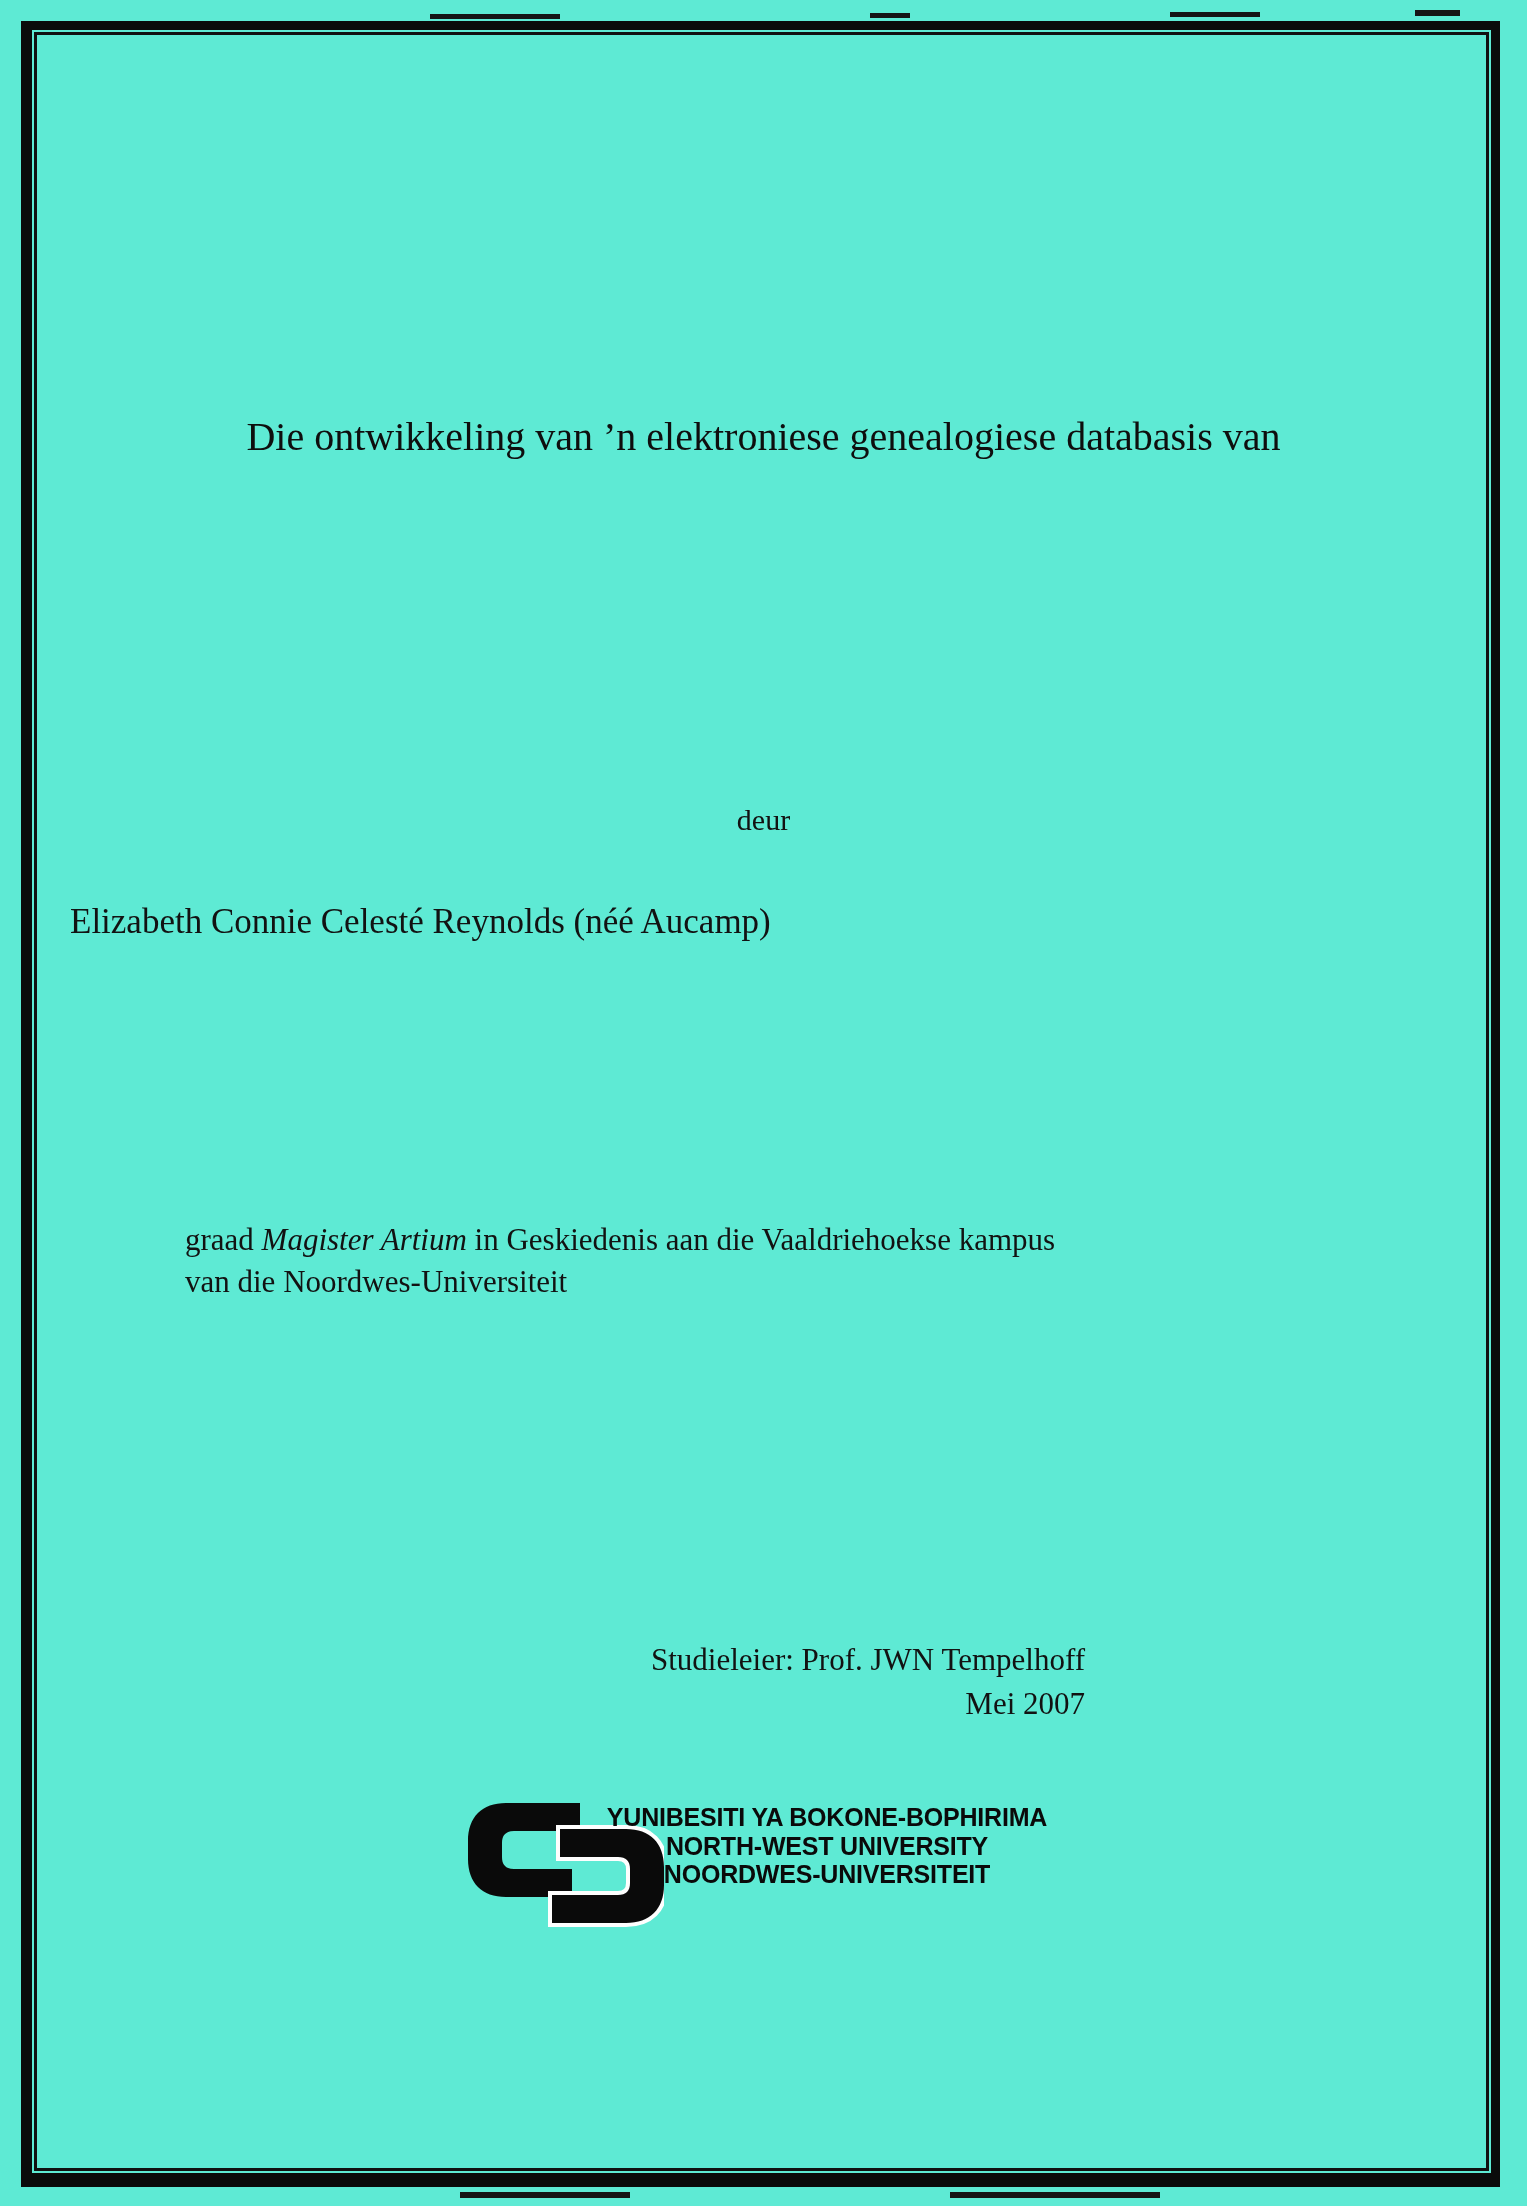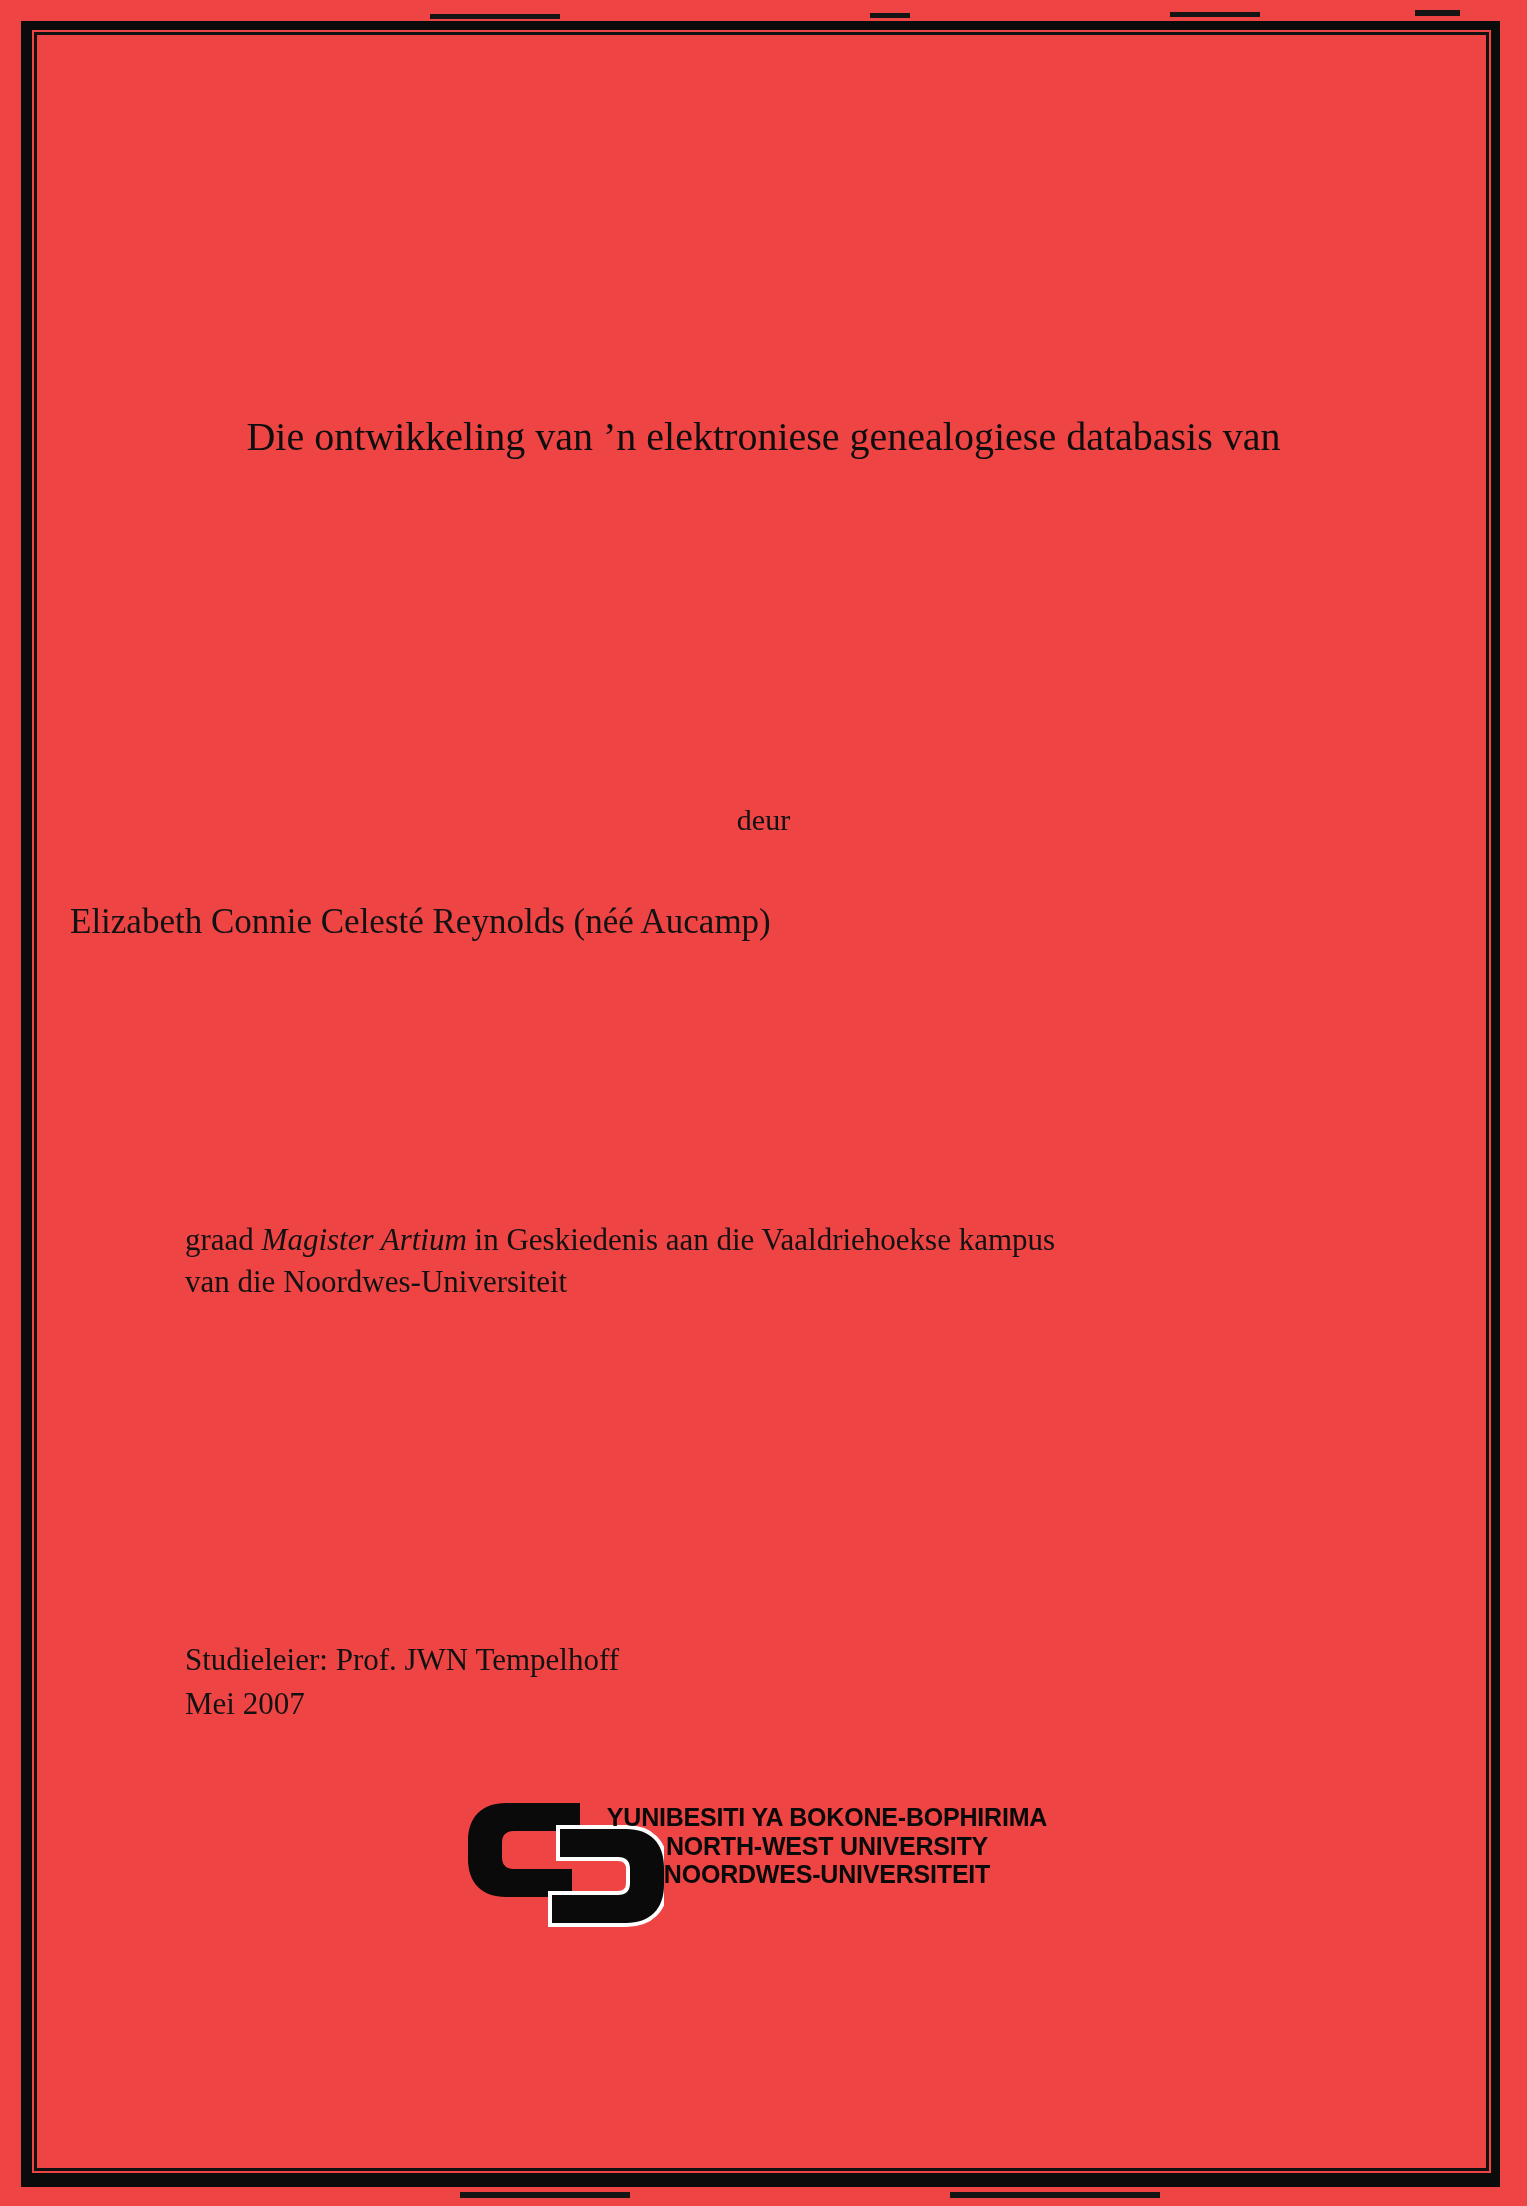--- a/index.html
+++ b/index.html
@@ -4,21 +4,21 @@
 <style>
   html, body {
     margin: 0;
     padding: 0;
     background: #ffffff;
   }
   #scan-page {
     position: relative;
     width: 1527px;
     height: 2206px;
-    background: #ef4444;
+    background: #5eead4;
     font-family: "Liberation Serif", serif;
     color: #121212;
     overflow: hidden;
     text-decoration: underline;
   }
   
   #outer-frame {
     position: absolute;
     left: 21px;
     top: 21px;
@@ -82,21 +82,21 @@
     text-align: justify;
     text-align-last: justify;
   }
   .italic { font-style: italic; }
   #supervisor-block {
     top: 1638px;
     left: 185px;
     width: 900px;
     font-size: 31px;
     line-height: 44px;
-    text-align: left;
+    text-align: right;
   }
   #logo-block {
     position: absolute;
     left: 468px;
     top: 1799px;
     width: 640px;
     height: 140px;
   }
   #logo-mark {
     position: absolute;

